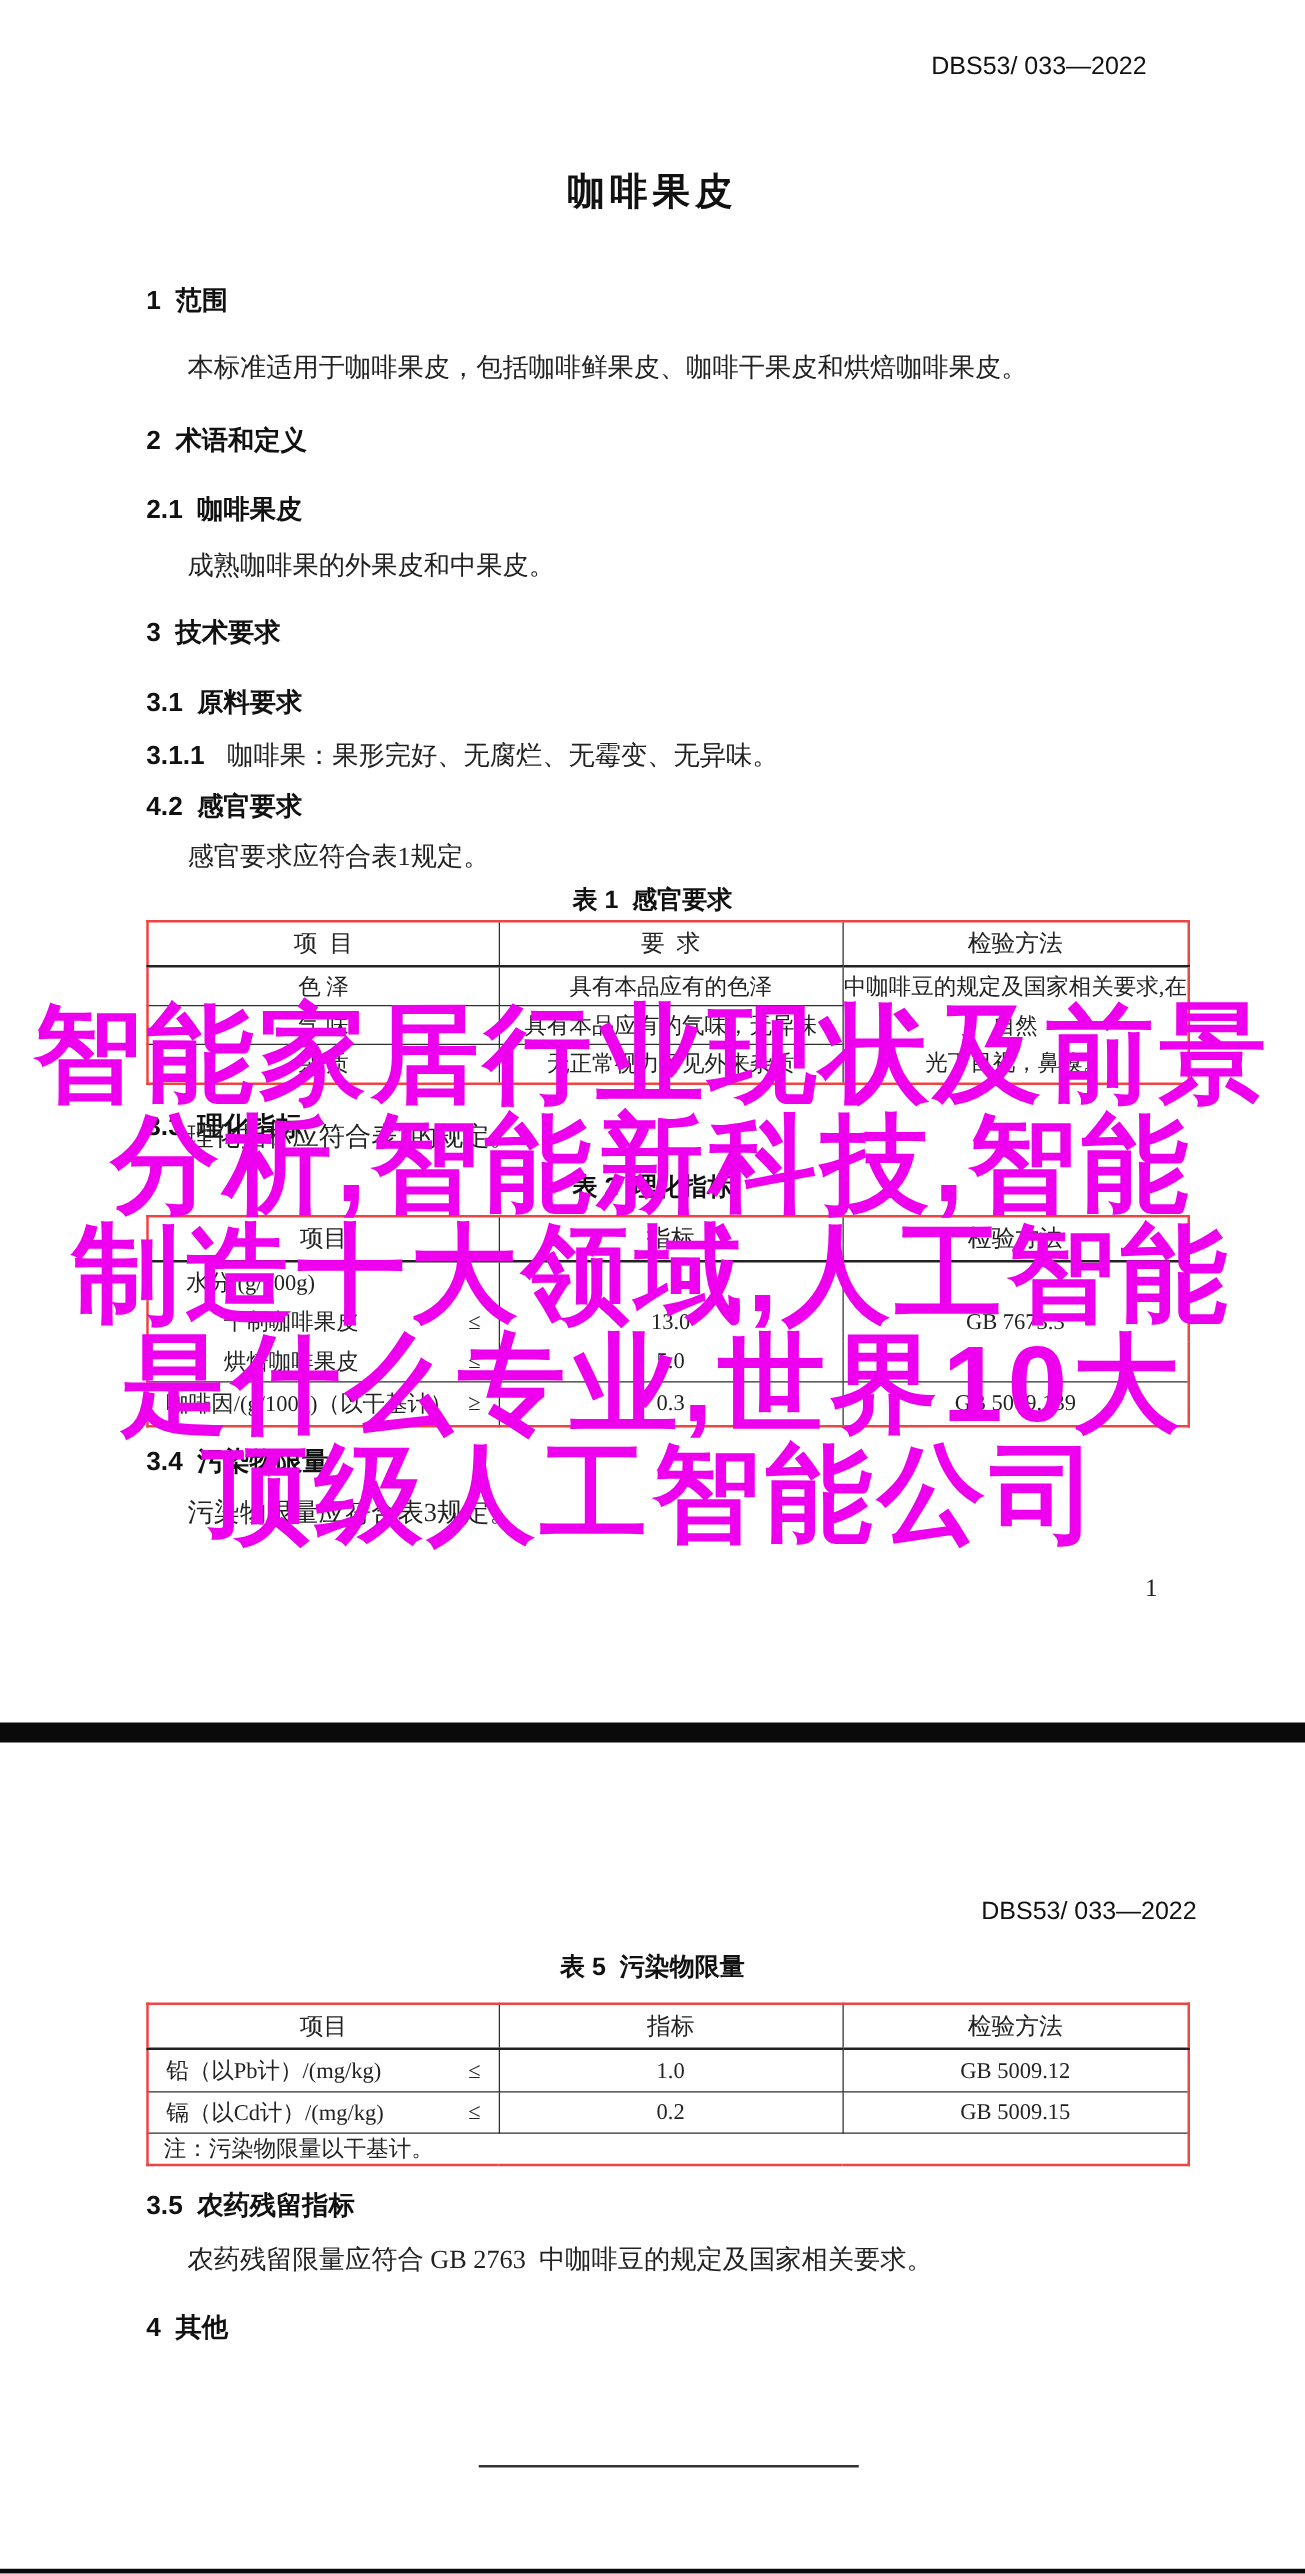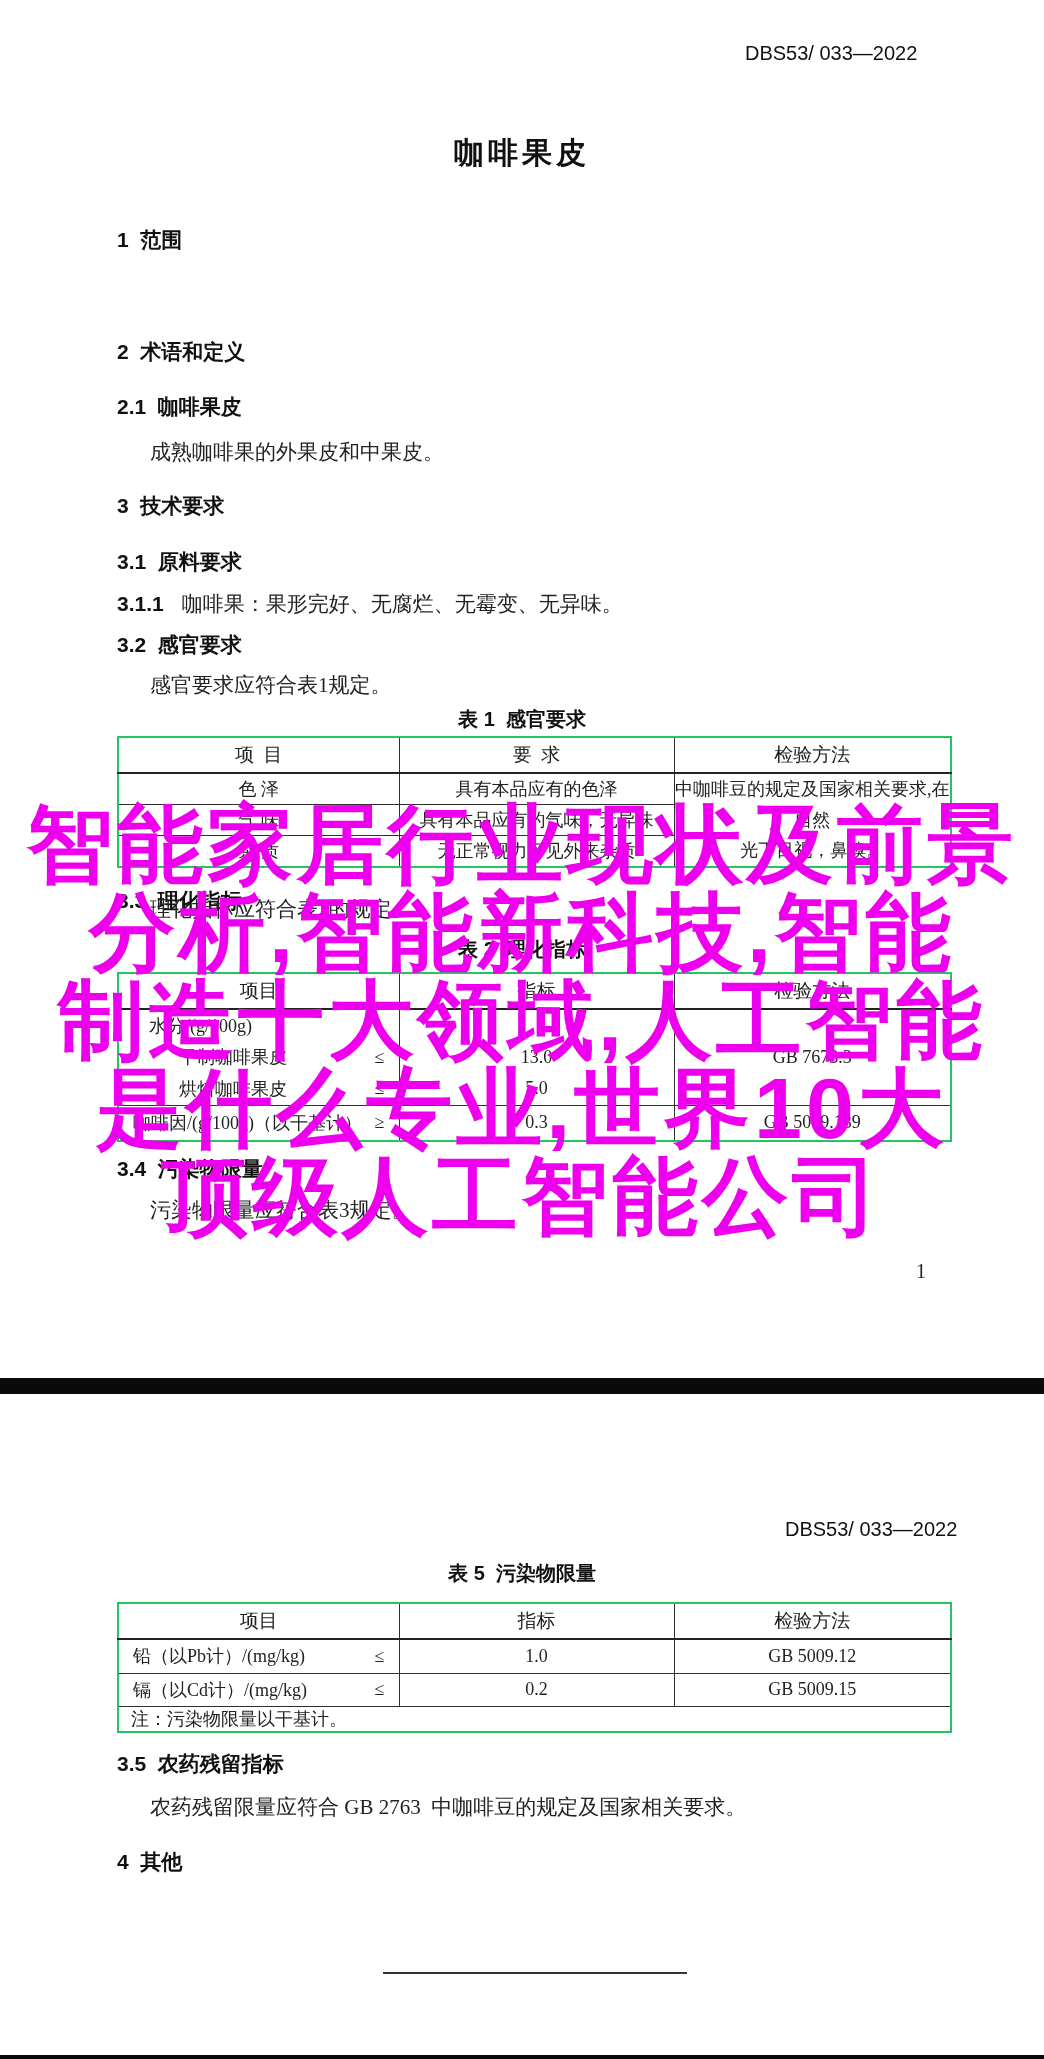--- a/index.html
+++ b/index.html
@@ -11,21 +11,21 @@
   .body-p{font-size:21px;color:#222;white-space:pre-wrap;}
   .doc-code{font-family:"Liberation Sans", sans-serif;font-size:20px;color:#111;}
   .doc-title{font-family:"Liberation Sans", sans-serif;font-weight:bold;font-size:30px;
              color:#111;letter-spacing:4px;}
   .tbl-caption{font-family:"Liberation Sans", sans-serif;font-weight:bold;font-size:20px;
                color:#111;white-space:pre-wrap;}
   table.std{border-collapse:collapse;table-layout:fixed;width:833px;}
   table.std td{border:1.5px solid #2f2f2f;font-size:18px;color:#222;
                text-align:center;vertical-align:middle;padding:0;overflow:hidden;}
   table.std tr.thead td{border-bottom:2.5px solid #222;font-size:19px;white-space:pre-wrap;}
-  table.std{border:2px solid #22c55e;}
+  table.std{border:2px solid #ef4444;}
   .splitcell{display:flex;justify-content:space-between;align-items:center;
              padding:0 14px;text-align:left;}
   .indent1{padding-left:30px;}
   .indent2{padding-left:60px;}
   .method-cell{white-space:pre-line;line-height:1.7;font-size:18px;}
   .note-cell{text-align:left !important;padding:0 12px !important;font-size:18px;}
   .overlay{left:0;width:1044px;text-align:center;
            font-family:"Liberation Sans", sans-serif;font-weight:900;
            font-size:86px;line-height:88px;letter-spacing:4px;
            white-space:pre-line;z-index:20;}
@@ -36,34 +36,35 @@
 </head>
 <body>
 
 <div id="root">
 
   <div class="abs doc-code" style="top:42px;left:745px;">DBS53/ 033—2022</div>
 
   <div class="abs doc-title" style="top:133px;left:0;width:1044px;text-align:center;">咖啡果皮</div>
 
   <div class="abs hd" style="top:226px;left:117px;">1  范围</div>
+  <div class="abs body-p" style="top:280px;left:150px;">本标准适用于咖啡果皮，包括咖啡鲜果皮、咖啡干果皮和烘焙咖啡果皮。</div>
 
   <div class="abs hd" style="top:338px;left:117px;">2  术语和定义</div>
   <div class="abs hd" style="top:393px;left:117px;">2.1  咖啡果皮</div>
   <div class="abs body-p" style="top:438px;left:150px;">成熟咖啡果的外果皮和中果皮。</div>
 
   <div class="abs hd" style="top:492px;left:117px;">3  技术要求</div>
   <div class="abs hd" style="top:548px;left:117px;">3.1  原料要求</div>
 
   <div class="abs" style="top:590px;left:117px;">
     <span class="hd" style="font-size:21px;">3.1.1</span>
     <span class="body-p" style="margin-left:14px;">咖啡果：果形完好、无腐烂、无霉变、无异味。</span>
   </div>
 
-  <div class="abs hd" style="top:631px;left:117px;">3.2  感官要求</div>
+  <div class="abs hd" style="top:631px;left:117px;">4.2  感官要求</div>
   <div class="abs body-p" style="top:671px;left:150px;">感官要求应符合表1规定。</div>
 
   <div class="abs tbl-caption" style="top:706px;left:0;width:1044px;text-align:center;">表 1  感官要求</div>
 
   <div class="abs" style="top:736px;left:117px;">
     <table class="std">
       <colgroup>
           <col style="width:281px">
           <col style="width:275px">
           <col style="width:277px">

